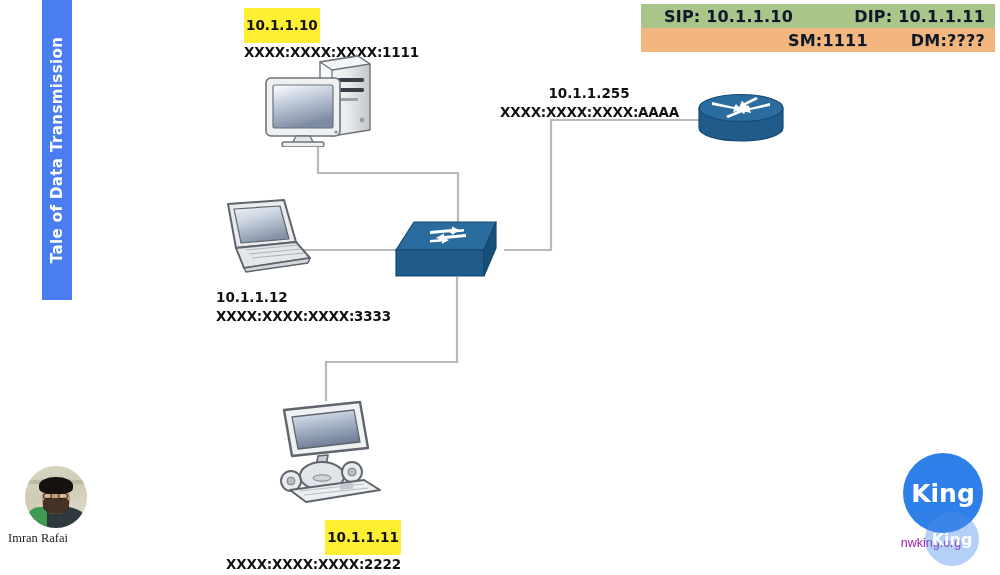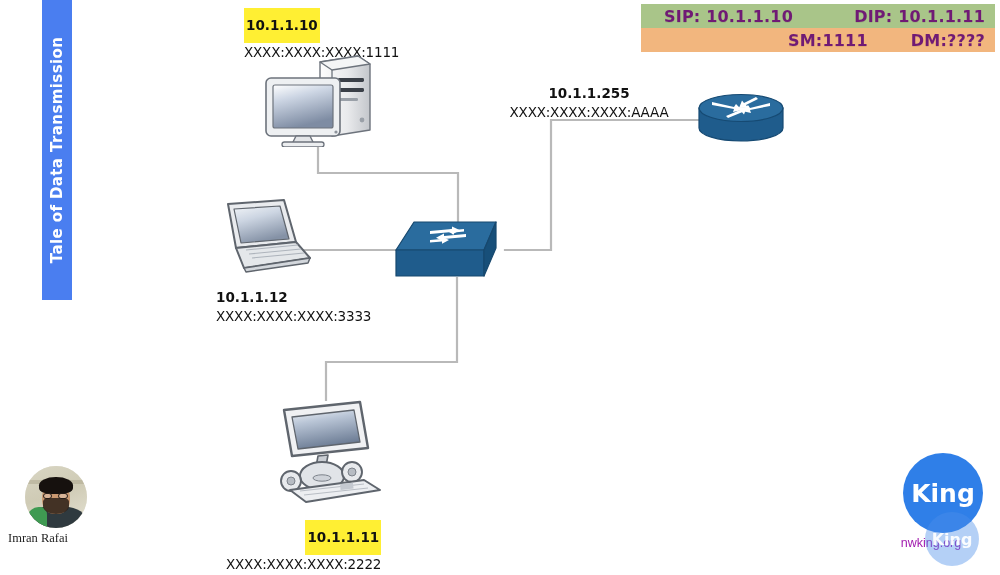--- a/index.html
+++ b/index.html
@@ -122,21 +122,21 @@
   }
   #banner .row {
     position: relative;
     width: 100%; height: 24px;
     display: flex;
     align-items: center;
   }
   #banner .row.green  { background: #a9c589; }
   #banner .row.orange { background: #f2b67e; text-decoration: underline; }
   #banner .cell {
-    color: #701a75;
+    color: #0f172a;
     font-size: 16px;
     font-weight: bold;
     font-family: "DejaVu Sans", sans-serif;
     letter-spacing: .2px;
     text-shadow: 0 1px 0 rgba(0,0,0,.08);
     white-space: nowrap;
   }
   #banner .sip { position: absolute; left: 23px; }
   #banner .dip { position: absolute; right: 10px; }
   #banner .sm  { position: absolute; left: 147px; }
@@ -146,21 +146,21 @@
   .nlabel {
     position: absolute;
     font-family: "DejaVu Sans", sans-serif;
     font-size: 13.5px;
     color: #111111;
     white-space: nowrap;
     line-height: 19px;
   }
   .nlabel .ip      { font-weight: bold; display: inline-block; }
   .nlabel .ip.hl   { background: #ffef33; padding: 8px 2px; }
-  .nlabel .mac     { font-weight: normal; letter-spacing: -0.2px; }
+  .nlabel .mac     { font-weight: bold; letter-spacing: -0.2px; }
 
   #lbl-pc     { left: 244px; top: 8px; }
   #lbl-router { left: 500px; top: 84px; text-align: center; width: 178px; }
   #lbl-laptop { left: 216px; top: 288px; }
   #lbl-ws     { left: 226px; top: 520px; text-align: right; }
 
   
   #links { position: absolute; left: 0; top: 0; width: 1000px; height: 575px; }
 
   

